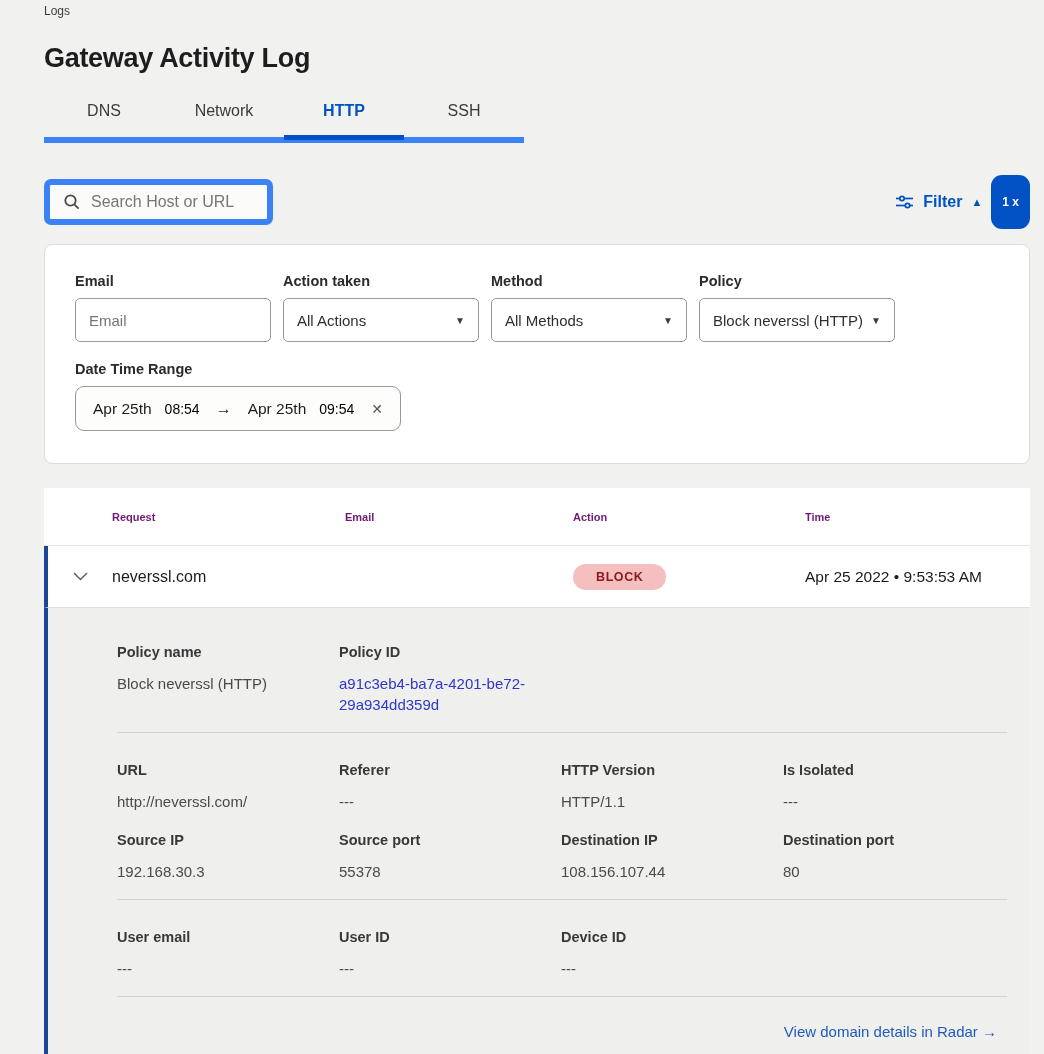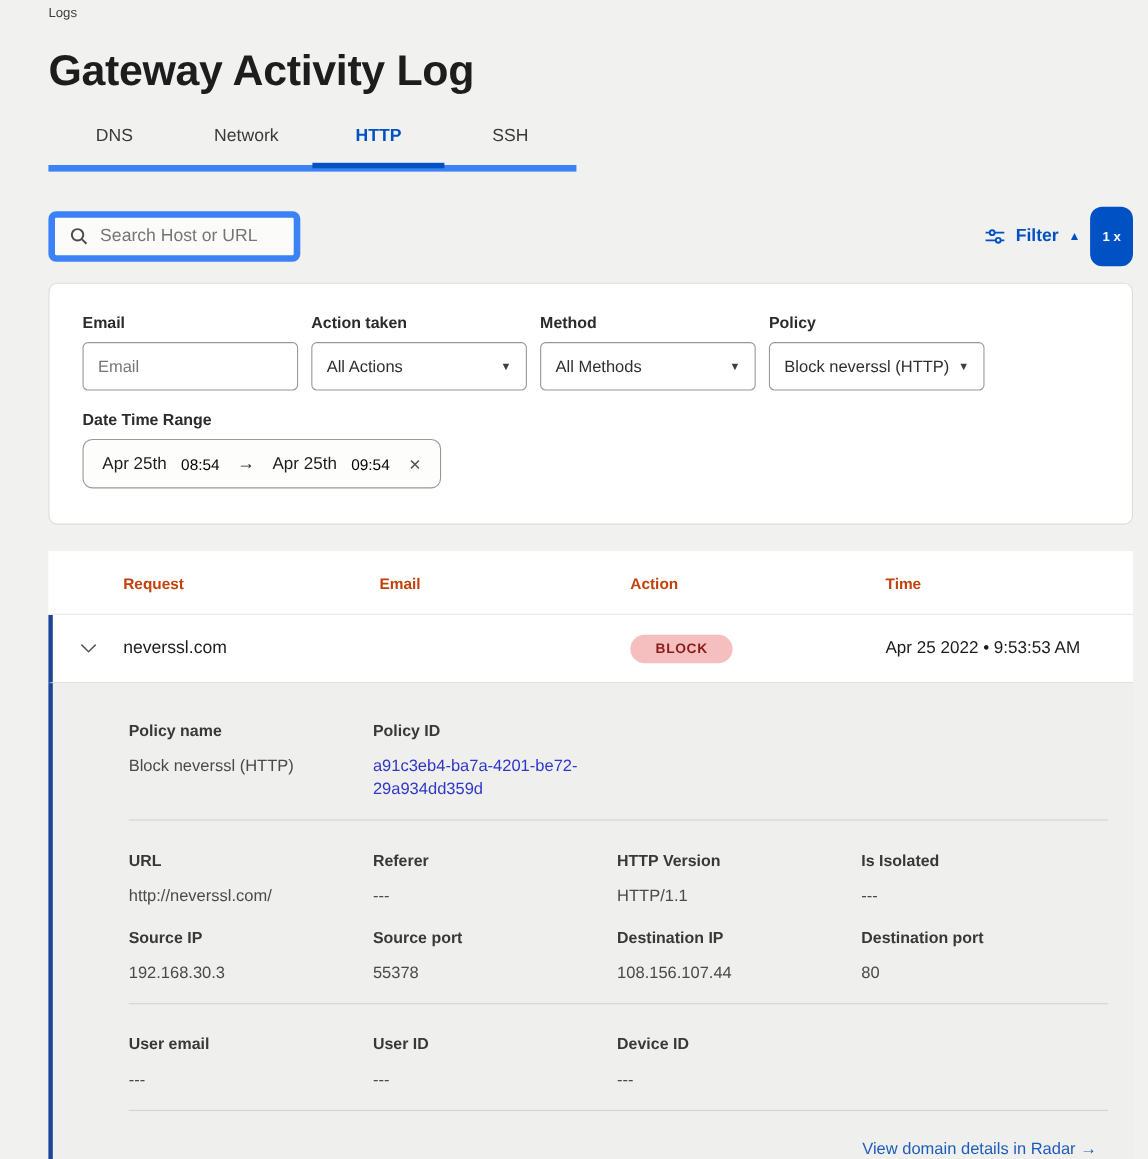--- a/index.html
+++ b/index.html
@@ -7,21 +7,21 @@
   body {
     background: #f1f1f0;
     font-family: "Liberation Sans", sans-serif;
     color: #1f1f1f;
     position: relative;
   }
   .content { padding: 4px 14px 0 44px; }
 
   
   .breadcrumb { font-size: 12px; color: #3d3d3d; margin-bottom: 25px; }
-  .page-title { font-size: 39px; font-weight: 700; color: #1d1d1d; letter-spacing: -0.3px; margin-bottom: 20px; }
+  .page-title { font-size: 27px; font-weight: 700; color: #1d1d1d; letter-spacing: -0.3px; margin-bottom: 20px; }
 
   
   .tabs { display: flex; width: 480px; border-bottom: 6px solid #3b82f6; }
   .tab { width: 120px; text-align: center; padding: 8px 0 17px; font-size: 16px; color: #3a3a3a; position: relative; cursor: pointer; }
   .tab.active { color: #0051c3; font-weight: 700; }
   .tab.active::after { content: ""; position: absolute; left: 0; right: 0; bottom: -3px; height: 5px; background: #0051c3; }
 
   
   .toolbar { margin-top: 32px; display: flex; justify-content: space-between; align-items: center; }
   .search-box { width: 229px; height: 46px; border: 6px solid #3b82f6; border-radius: 7px; background: #fbfbfa; display: flex; align-items: center; padding: 0 13px; gap: 10px; }
@@ -42,21 +42,21 @@
   .select-caret { font-size: 10px; color: #3e3e3e; }
   .date-section { margin-top: 19px; }
   .date-box { display: inline-flex; align-items: center; height: 45px; border: 1px solid #989898; border-radius: 9px; padding: 0 17px; gap: 13px; background: #fdfdfc; }
   .date-val { font-size: 15.5px; color: #1d1d1d; }
   .time-val { font-size: 14px; color: #000000; }
   .range-arrow { font-size: 16px; color: #1d1d1d; margin: 0 3px; }
   .range-close { font-size: 14px; color: #555; margin-left: 4px; cursor: pointer; }
 
   
   .table-card { margin-top: 24px; background: #ffffff; min-height: 602px; }
-  .t-header { display: grid; grid-template-columns: 68px 233px 228px 232px 1fr; height: 58px; align-items: center; font-size: 14px; font-weight: 700; color: #c2410c; border-bottom: 1px solid #e7e7e5; }
+  .t-header { display: grid; grid-template-columns: 68px 233px 228px 232px 1fr; height: 58px; align-items: center; font-size: 11px; font-weight: 700; color: #701a75; border-bottom: 1px solid #e7e7e5; }
   .t-row { display: grid; grid-template-columns: 64px 233px 228px 232px 1fr; height: 62px; align-items: center; background: #fff; border-left: 4px solid #1c4596; border-bottom: 1px solid #e0e0de; cursor: pointer; }
   .chevron-cell { display: flex; justify-content: center; }
   .t-request { font-size: 16px; color: #1c1c1c; }
   .badge-block { display: inline-block; background: #f5bfbf; color: #8c1a1a; font-size: 12.5px; font-weight: 700; letter-spacing: 0.6px; padding: 6px 23px; border-radius: 15px; }
   .t-time { font-size: 15.5px; color: #1a1a1a; }
 
   
   .expanded { background: #efefed; border-left: 4px solid #1c4596; padding: 36px 23px 0 69px; min-height: 481px; }
   .d-grid { display: grid; grid-template-columns: repeat(4, 222px); }
   .d-label { font-size: 14.5px; font-weight: 700; color: #383838; margin-bottom: 13px; }

